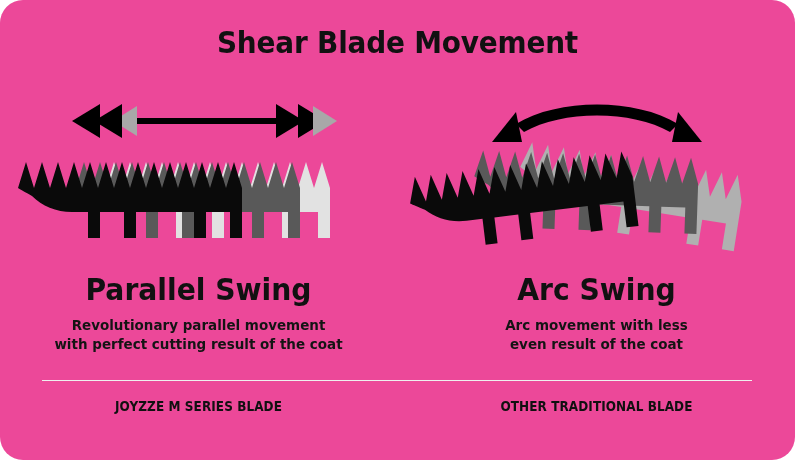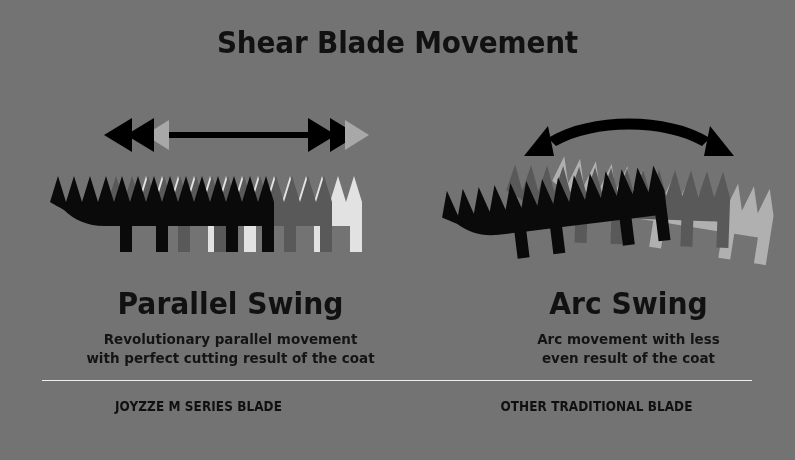--- a/index.html
+++ b/index.html
@@ -8,22 +8,23 @@
     padding: 0;
     background: #ffffff;
   }
   body {
     font-family: "Liberation Sans", sans-serif;
   }
   #canvas {
     position: relative;
     width: 795px;
     height: 460px;
-    background: #737373;
+    background: #ec4899;
     overflow: hidden;
+    border-radius: 23px;
   }
 
   
   #page-title {
     position: absolute;
     top: 24px;
     left: 0;
     width: 795px;
     text-align: center;
     font-family: "DejaVu Sans", sans-serif;
@@ -32,24 +33,23 @@
     letter-spacing: -0.2px;
     color: #111111;
     transform: scaleX(0.90);
     transform-origin: 50% 50%;
     white-space: nowrap;
   }
 
   
   .panel {
     position: absolute;
-    top: 104px;
+    top: 90px;
     width: 397px;
     height: 275px;
-    margin-left: 32px;
   }
   #panel-left  { left: 0px; }
   #panel-right { left: 398px; }
 
   .arrow-zone {
     position: absolute;
     top: 0px;
     left: 0;
     width: 100%;
     height: 62px;

